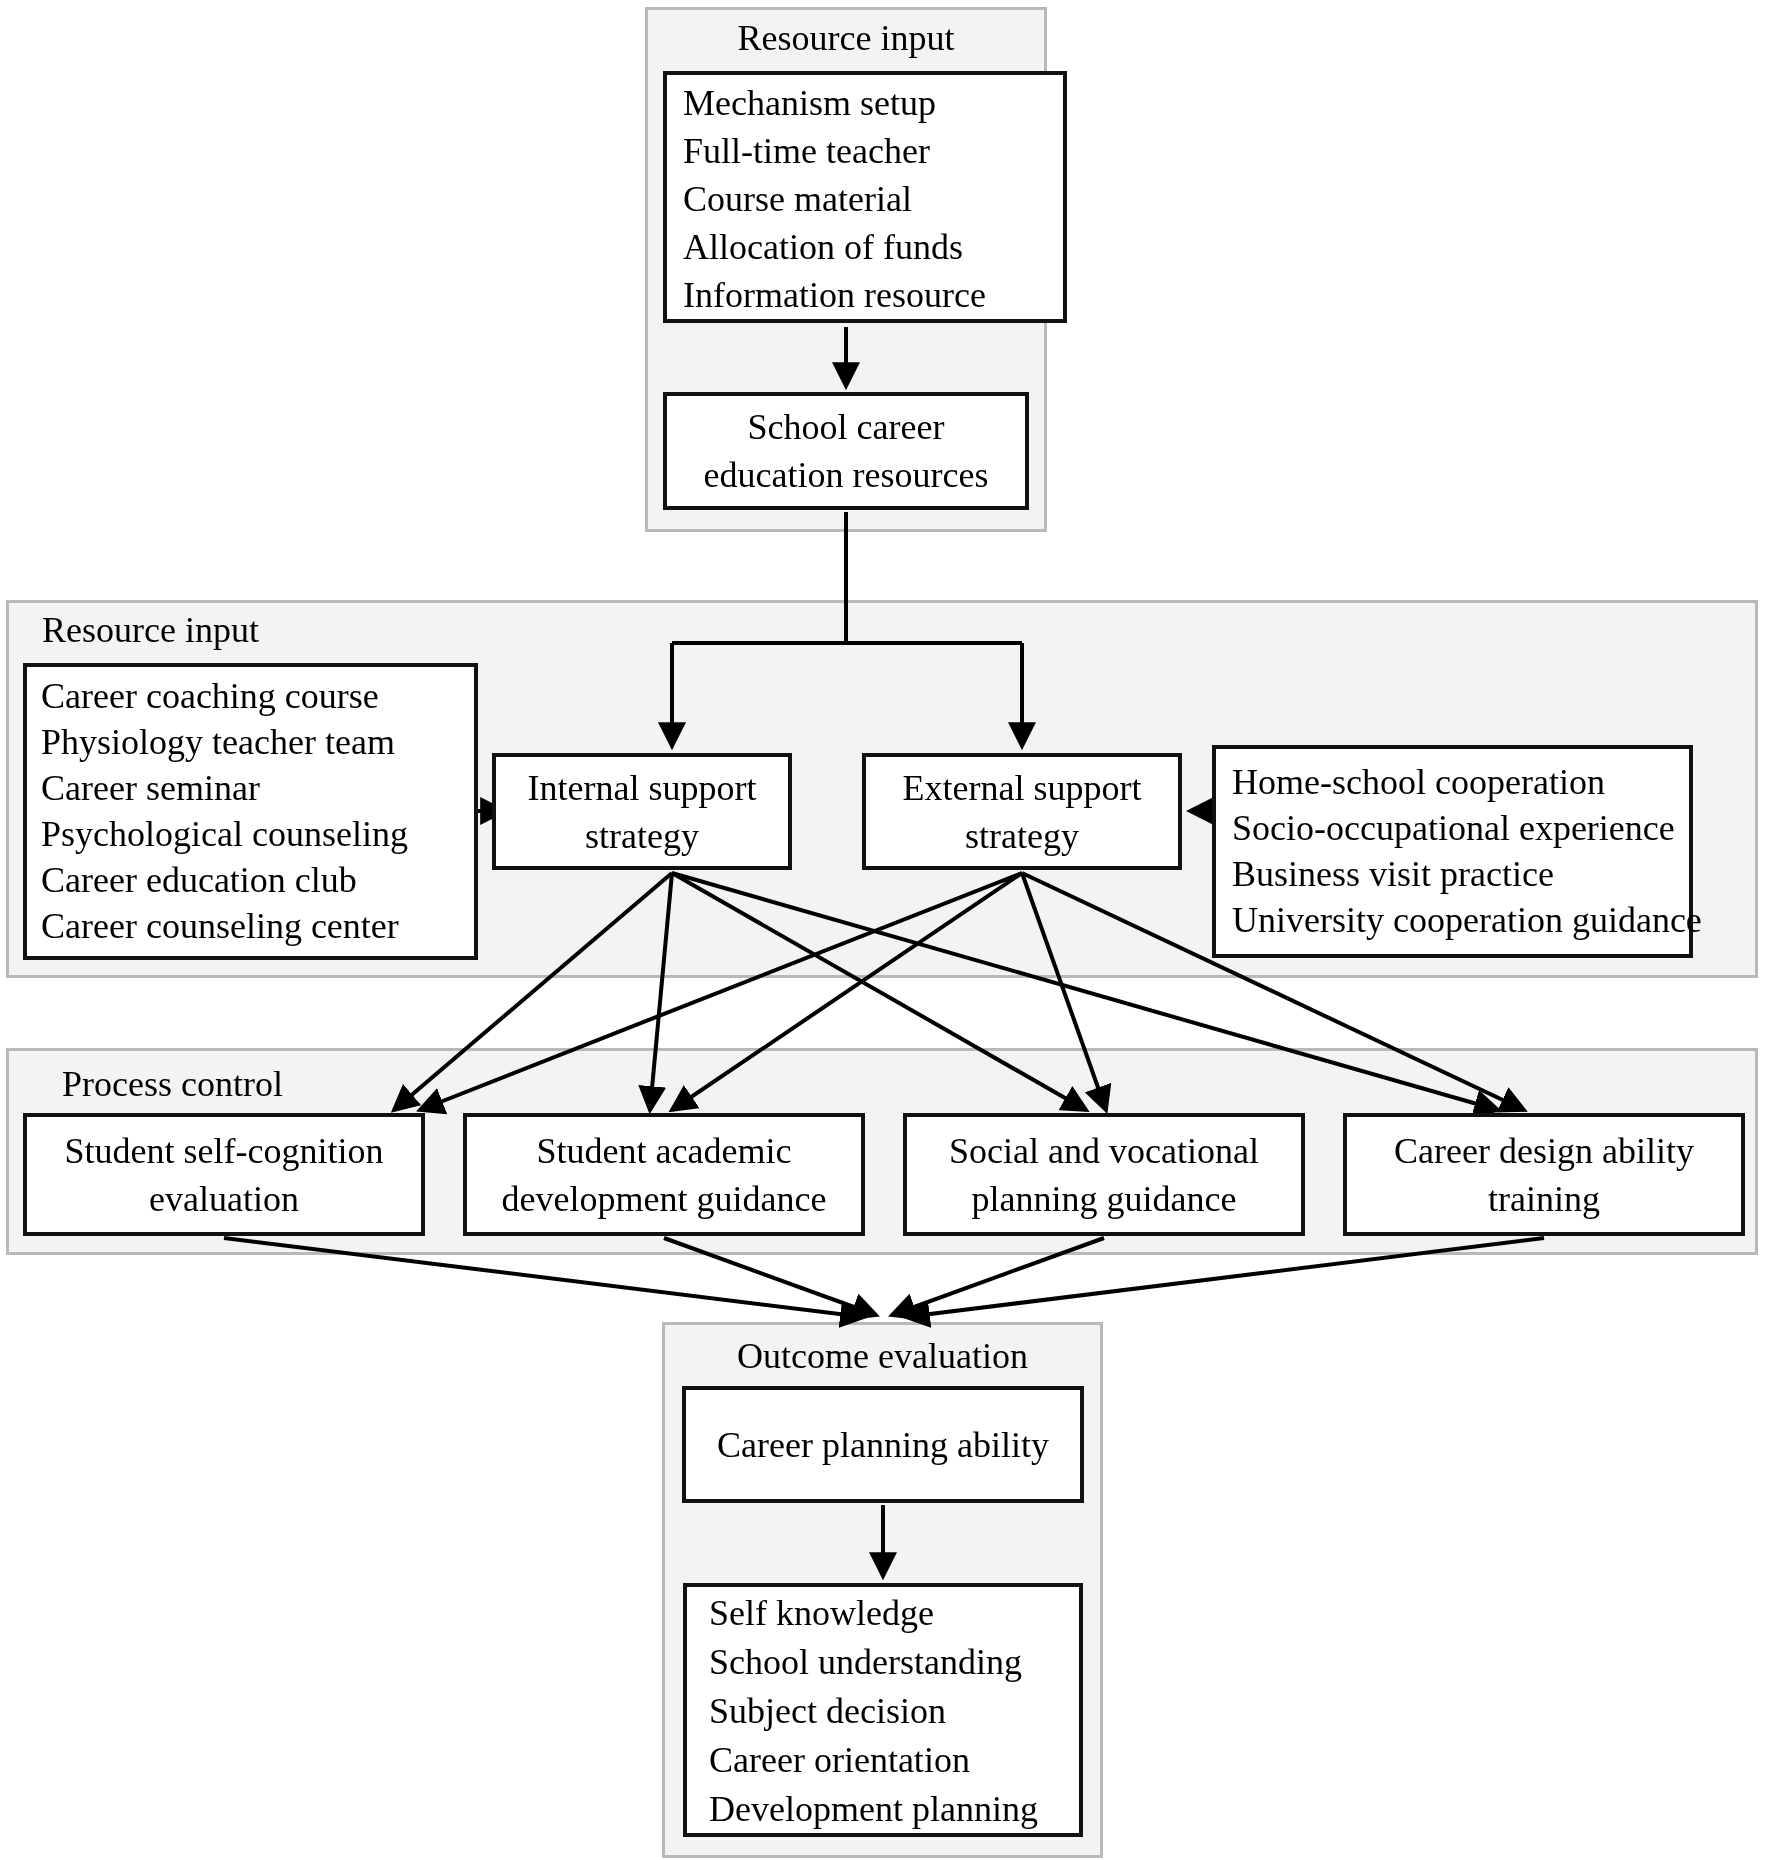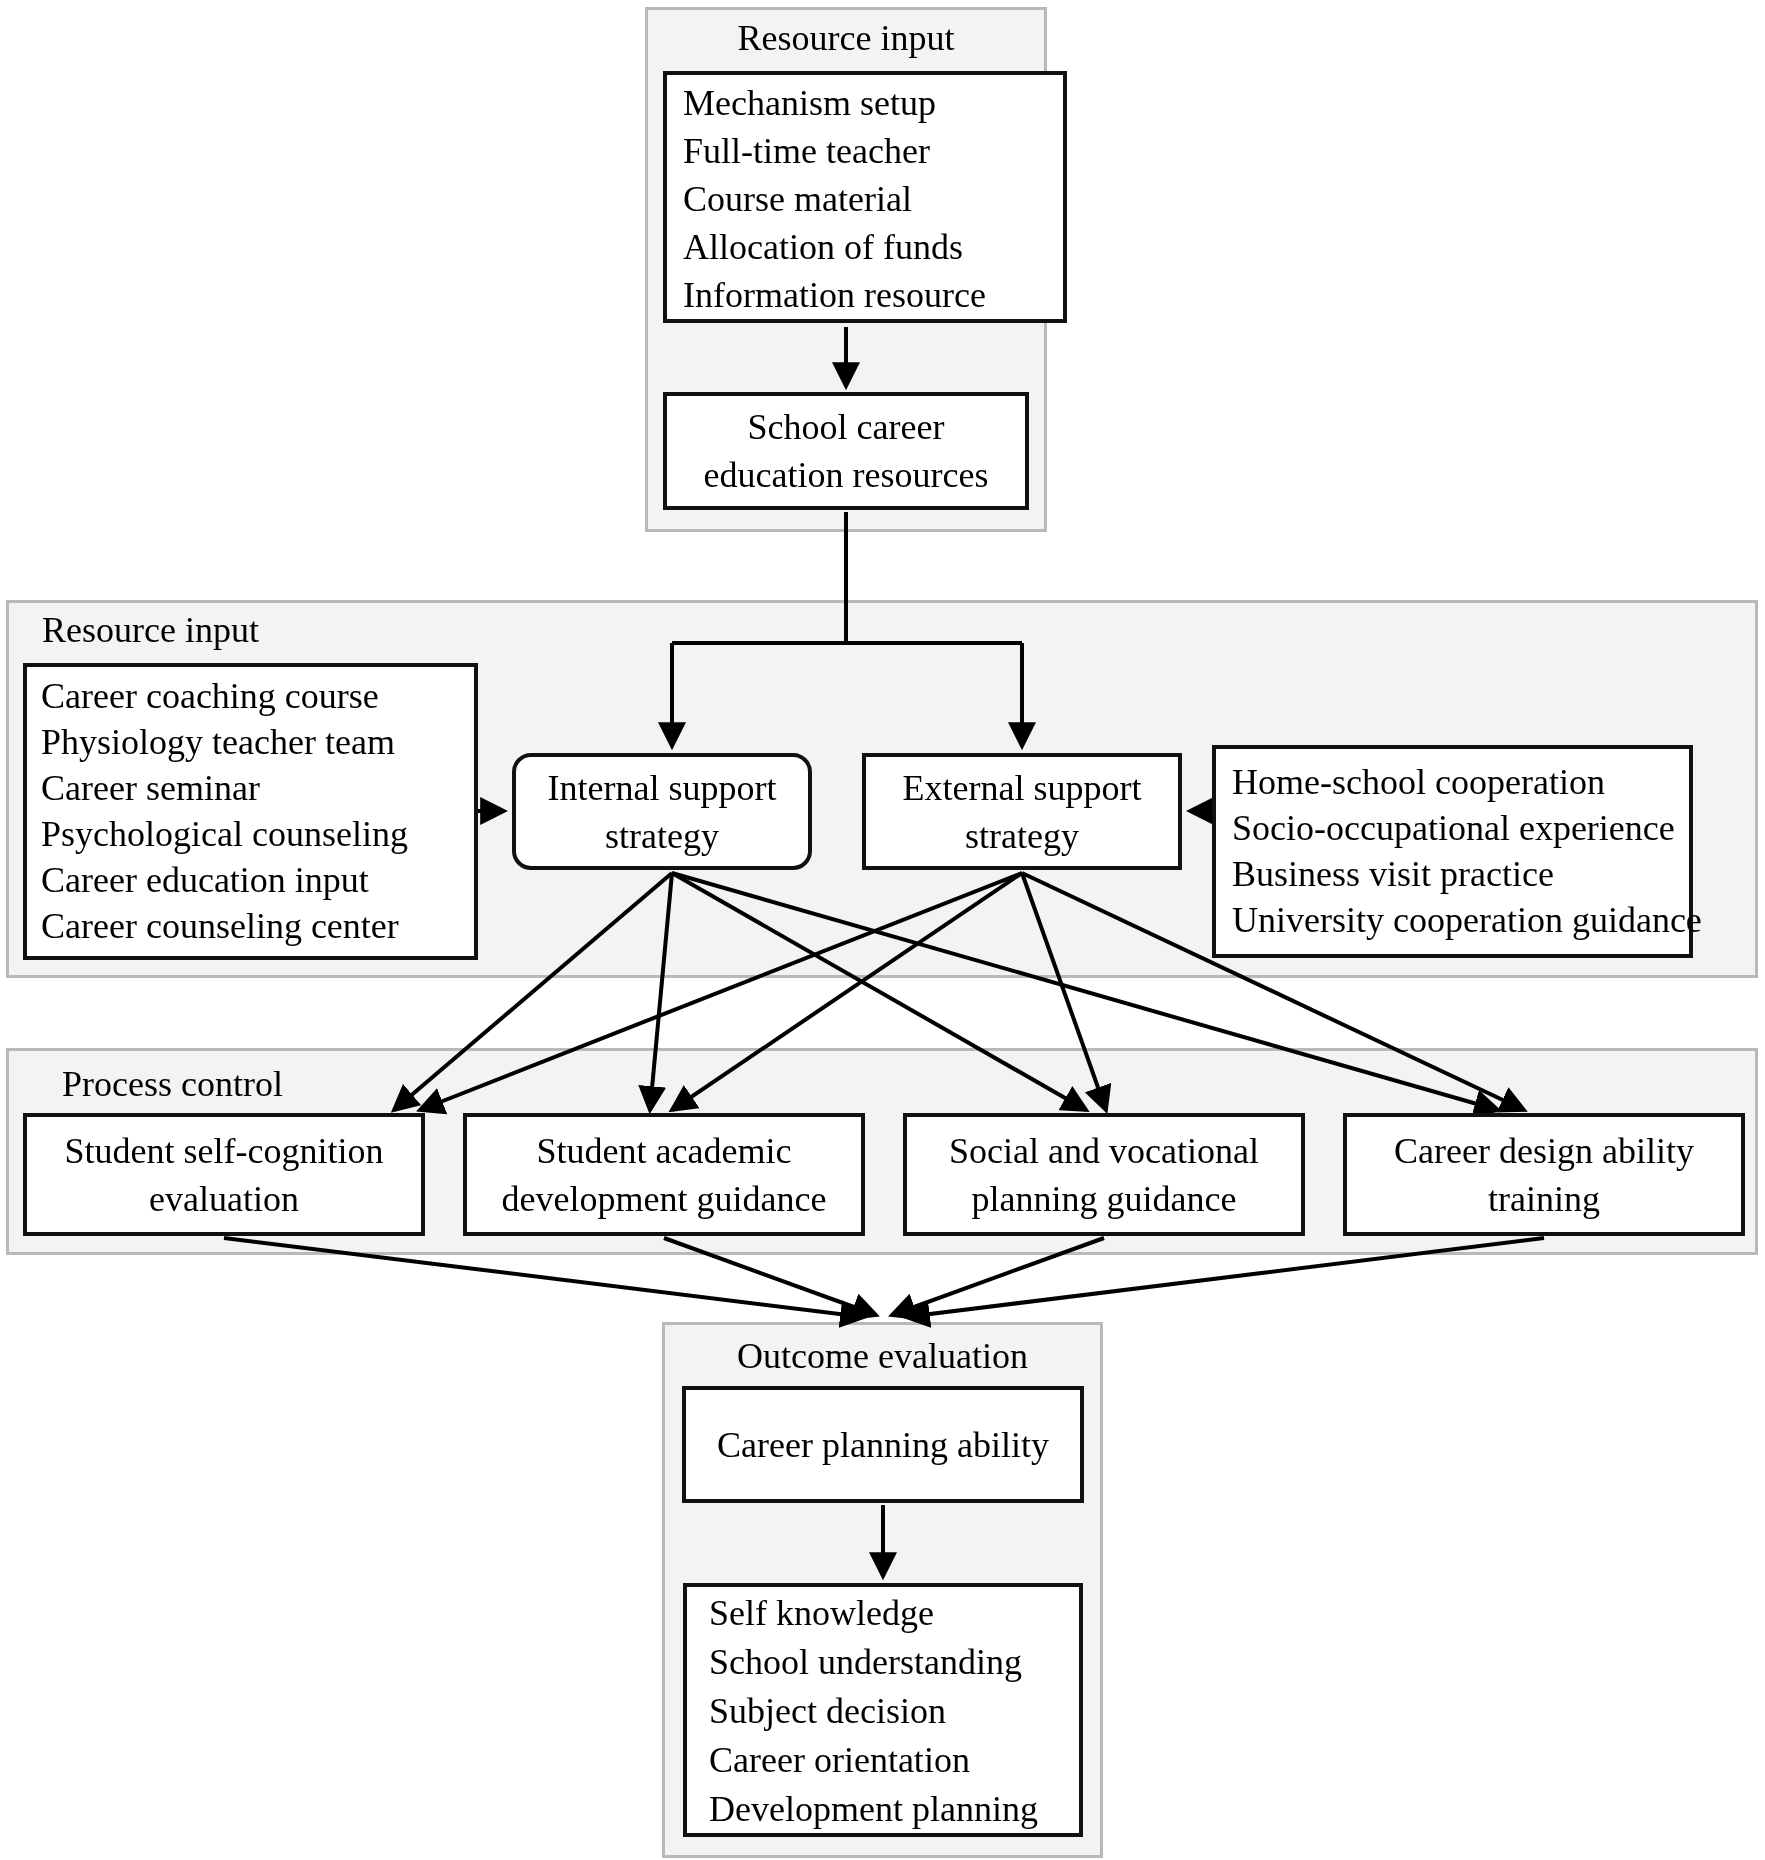--- a/index.html
+++ b/index.html
@@ -117,25 +117,25 @@
   <div class="box center" style="left:663px;top:392px;width:366px;height:118px;">
     <div>School career</div>
     <div>education resources</div>
   </div>
 
   <div class="box list" style="left:23px;top:663px;width:455px;height:297px;padding:6px 0 0 14px;--lh:46px;">
     <div>Career coaching course</div>
     <div>Physiology teacher team</div>
     <div>Career seminar</div>
     <div>Psychological counseling</div>
-    <div>Career education input</div>
+    <div>Career education club</div>
     <div>Career counseling center</div>
   </div>
 
-  <div class="box center" style="left:512px;top:753px;width:300px;height:117px;border-radius:19px;">
+  <div class="box center" style="left:492px;top:753px;width:300px;height:117px;">
     <div>Internal support</div>
     <div>strategy</div>
   </div>
 
   <div class="box center" style="left:862px;top:753px;width:320px;height:117px;">
     <div>External support</div>
     <div>strategy</div>
   </div>
 
   <div class="box list" style="left:1212px;top:705px;width:481px;height:213px;padding:10px 0 0 16px;margin-top:40px;--lh:46px;">

